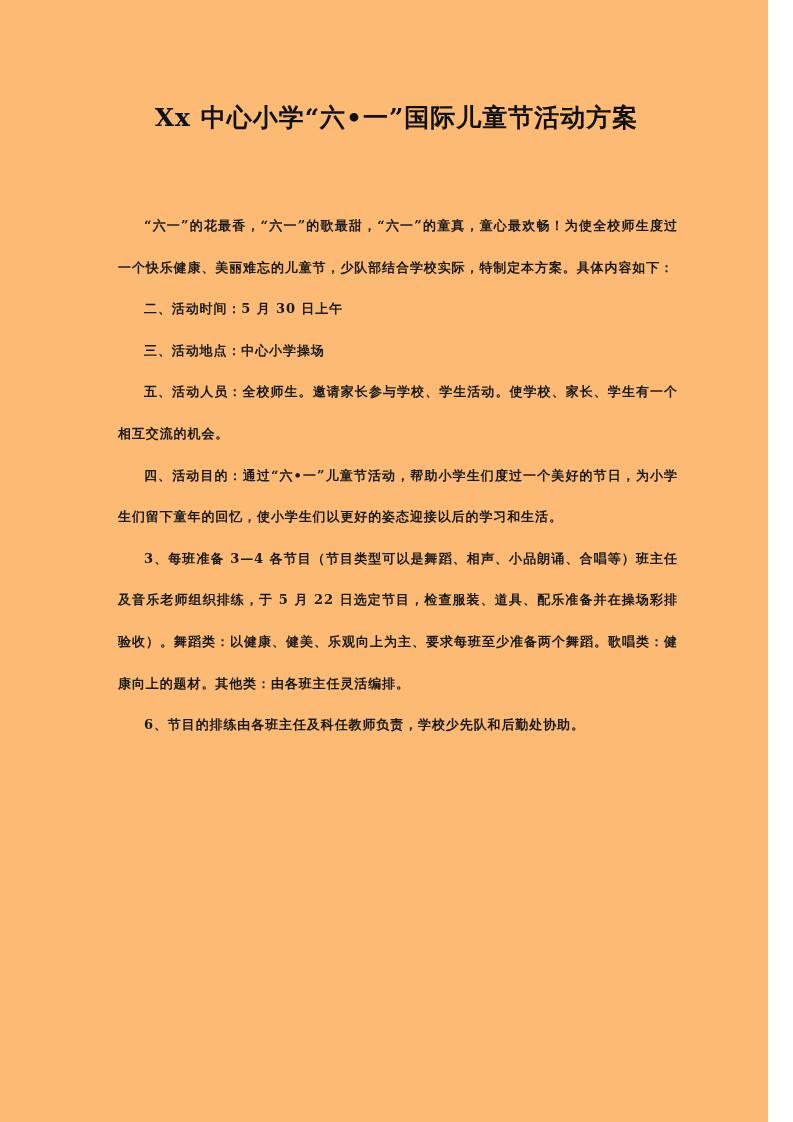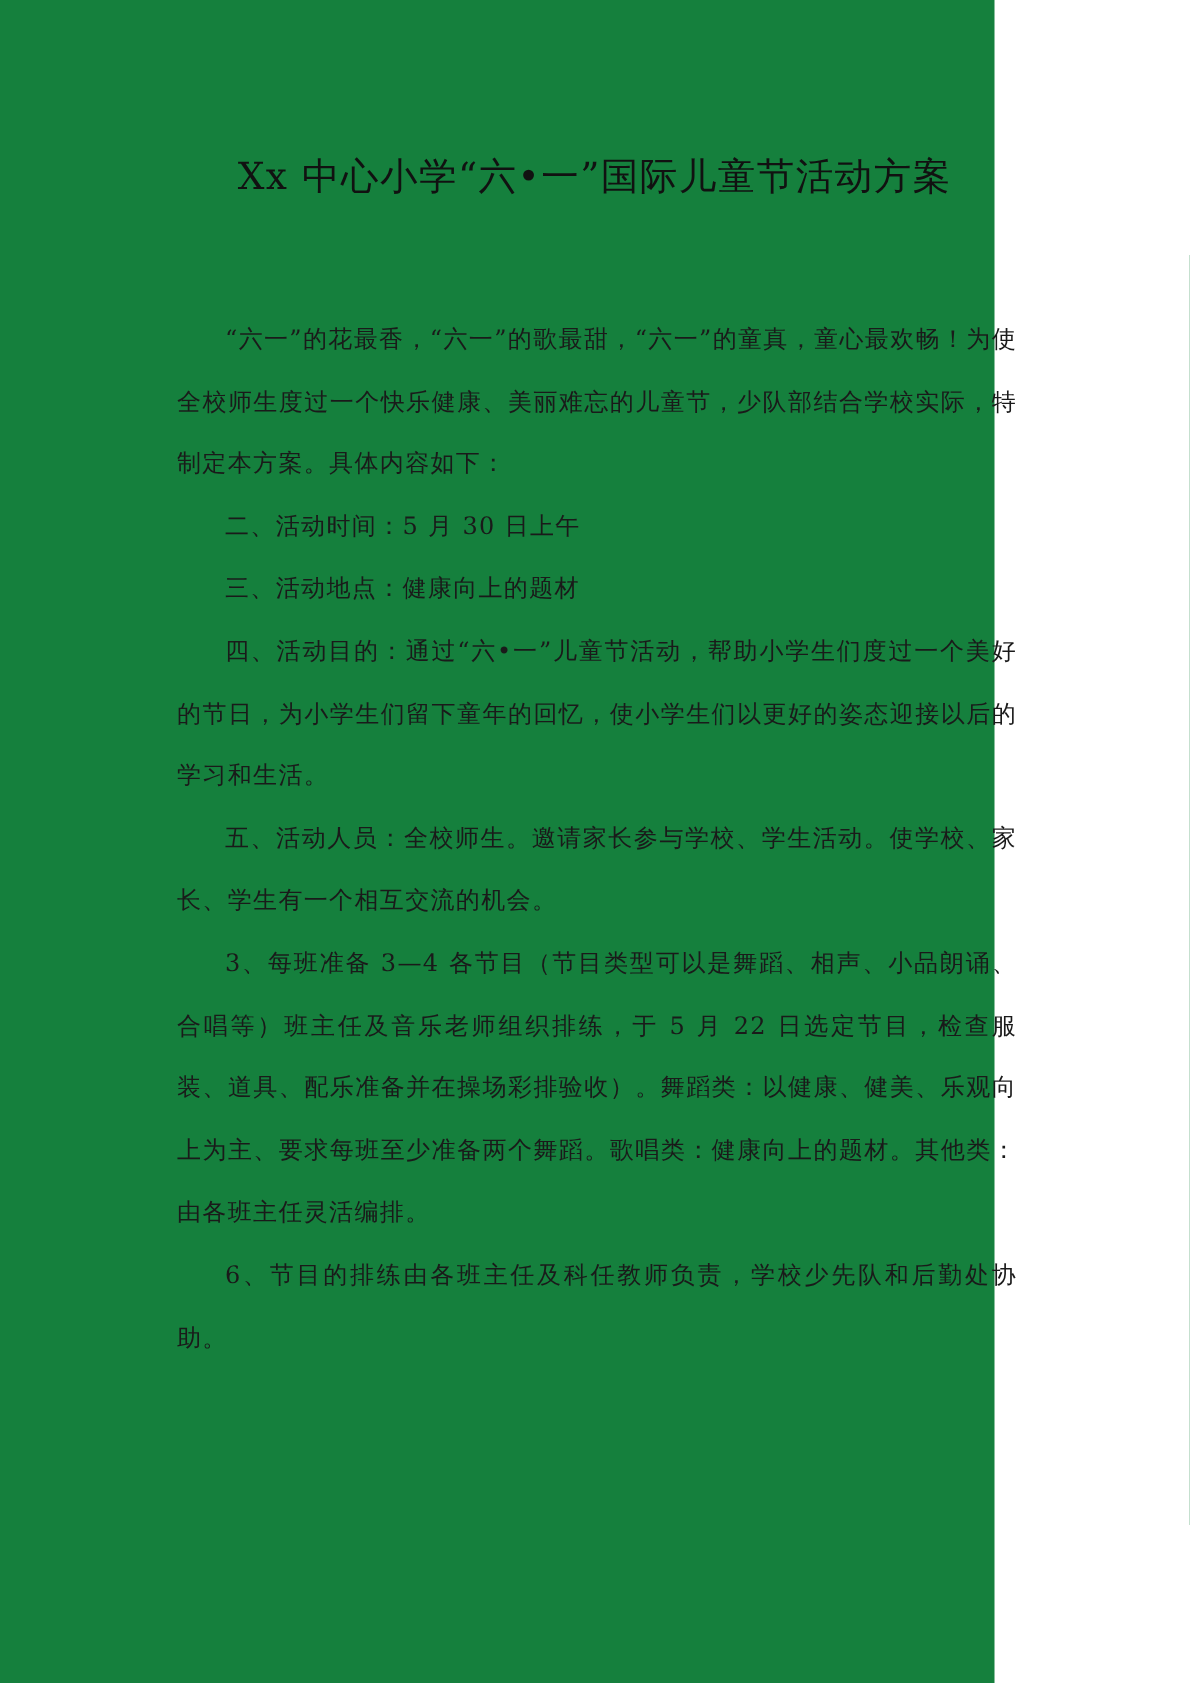--- a/index.html
+++ b/index.html
@@ -12,42 +12,43 @@
       height: 1122px;
       position: relative;
       overflow: hidden;
       font-family: "DejaVu Serif", "Liberation Serif", serif;
       color: #1a1a1a;
     }
     .page {
       position: absolute;
       left: 0;
       top: 0;
-      width: 663px;
+      width: 768px;
       height: 1122px;
-      background: #15803d;
+      background: #fdba74;
+      font-weight: bold;
     }
     .title {
       position: absolute;
       left: 0;
       width: 793px;
       top: 98px;
       text-align: center;
       font-size: 25px;
       line-height: 40px;
       letter-spacing: 1px;
       color: #111;
       white-space: nowrap;
     }
     .body-text {
       position: absolute;
       left: 118px;
       width: 560px;
       top: 205px;
-      font-size: 16px;
+      font-size: 13px;
       line-height: 41.6px;
       letter-spacing: 0.9px;
       text-align: justify;
       color: #1a1a1a;
     }
     .body-text p {
       margin: 0;
       text-indent: 2em;
     }
     .body-text p.sub {
@@ -56,19 +57,19 @@
   </style>
 </head>
 <body>
 
 <div class="page">
   <div class="title">Xx 中心小学“六•一”国际儿童节活动方案</div>
 
   <div class="body-text">
     <p>“六一”的花最香，“六一”的歌最甜，“六一”的童真，童心最欢畅！为使全校师生度过一个快乐健康、美丽难忘的儿童节，少队部结合学校实际，特制定本方案。具体内容如下：</p>
     <p>二、活动时间：5 月 30 日上午</p>
-    <p>三、活动地点：健康向上的题材</p>
+    <p>三、活动地点：中心小学操场</p>
+    <p>五、活动人员：全校师生。邀请家长参与学校、学生活动。使学校、家长、学生有一个相互交流的机会。</p>
     <p>四、活动目的：通过“六•一”儿童节活动，帮助小学生们度过一个美好的节日，为小学生们留下童年的回忆，使小学生们以更好的姿态迎接以后的学习和生活。</p>
-    <p>五、活动人员：全校师生。邀请家长参与学校、学生活动。使学校、家长、学生有一个相互交流的机会。</p>
     <p>3、每班准备 3—4 各节目（节目类型可以是舞蹈、相声、小品朗诵、合唱等）班主任及音乐老师组织排练，于 5 月 22 日选定节目，检查服装、道具、配乐准备并在操场彩排验收）。舞蹈类：以健康、健美、乐观向上为主、要求每班至少准备两个舞蹈。歌唱类：健康向上的题材。其他类：由各班主任灵活编排。</p>
     <p>6、节目的排练由各班主任及科任教师负责，学校少先队和后勤处协助。</p>
   </div>
 </div>
 
 </body></html>

